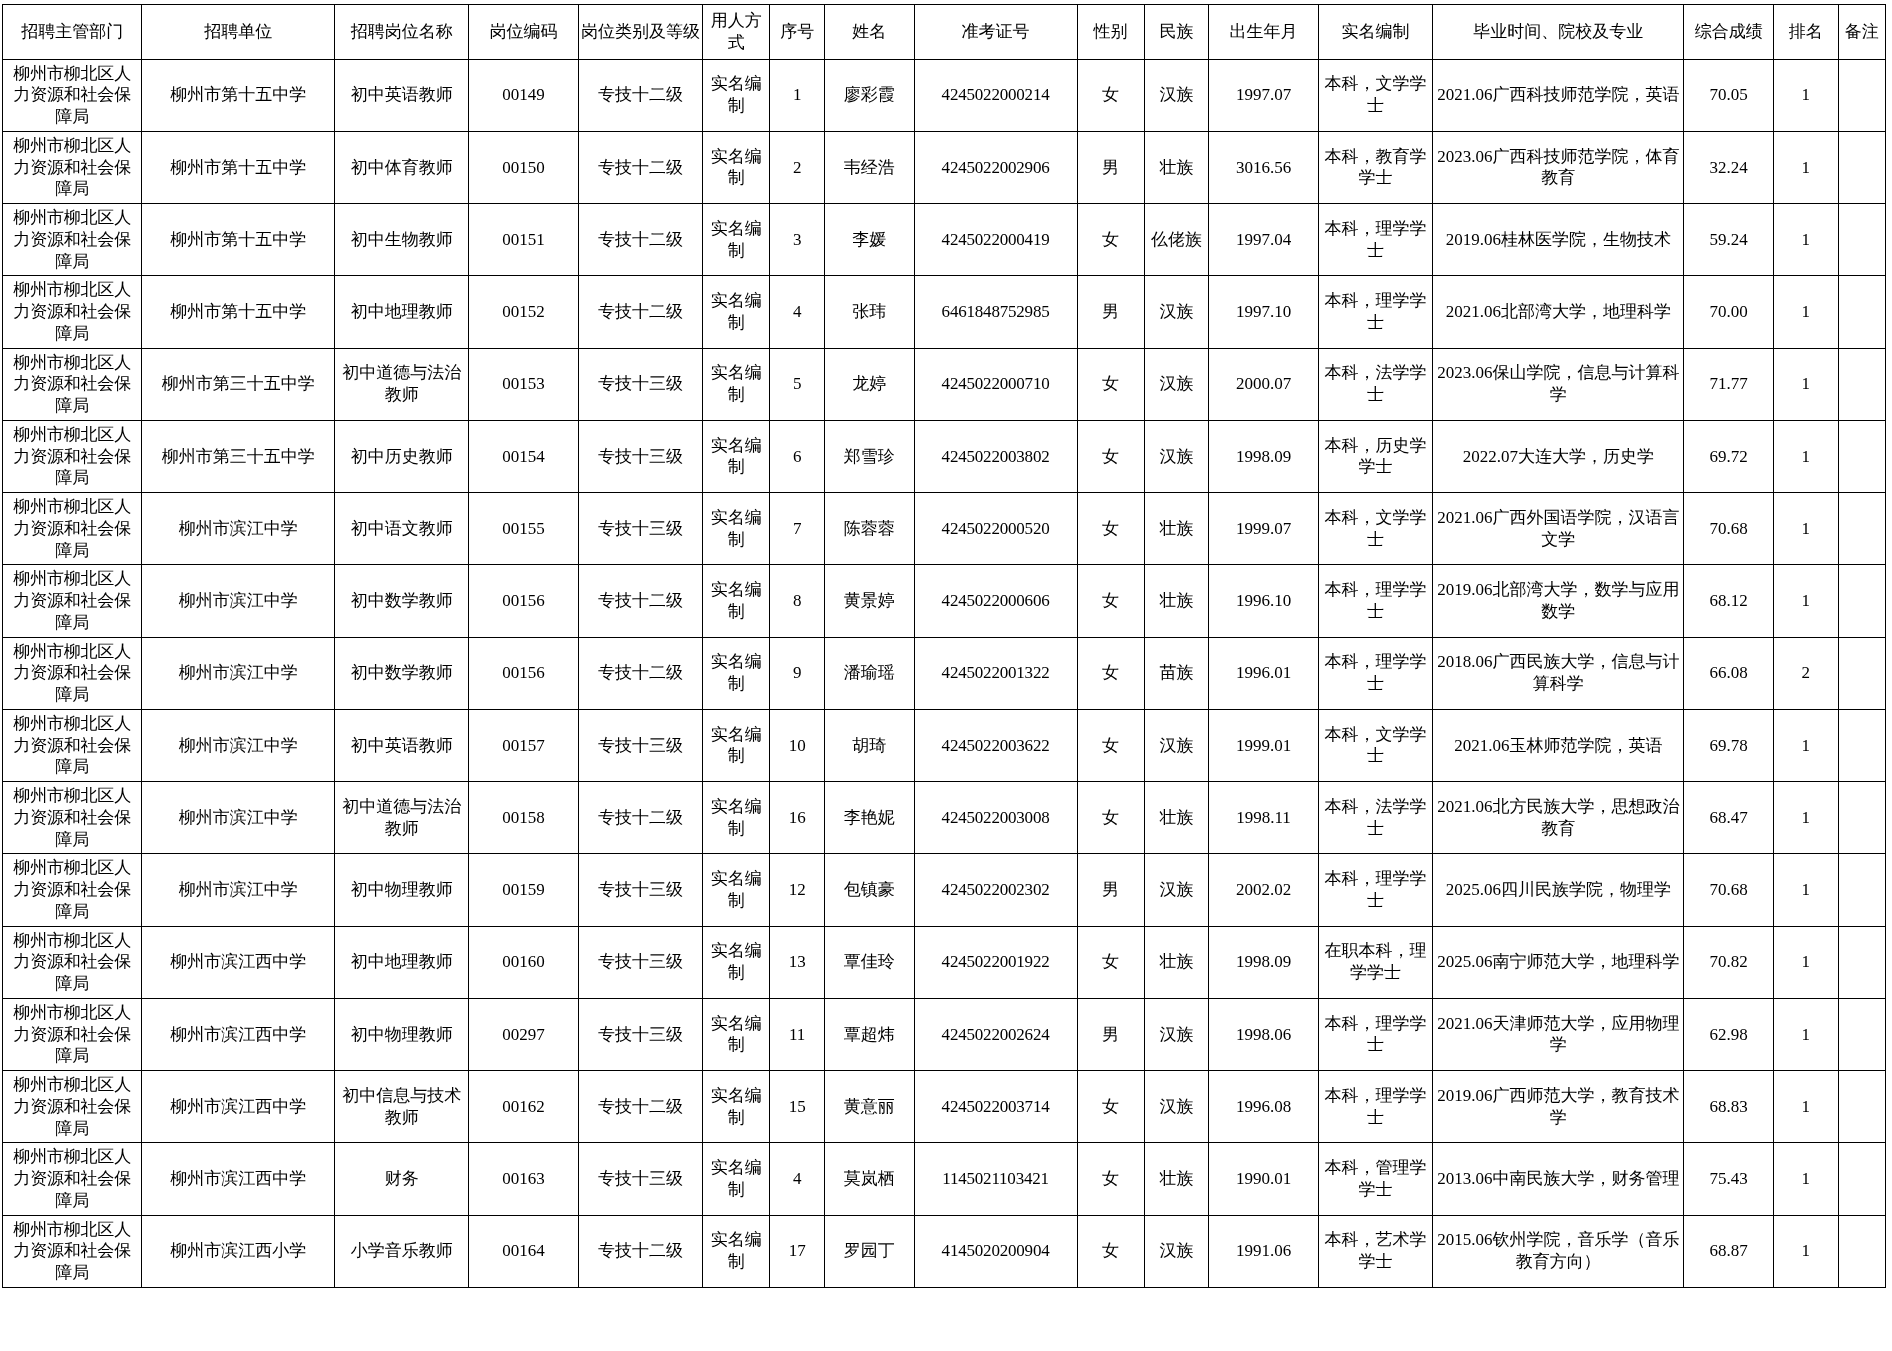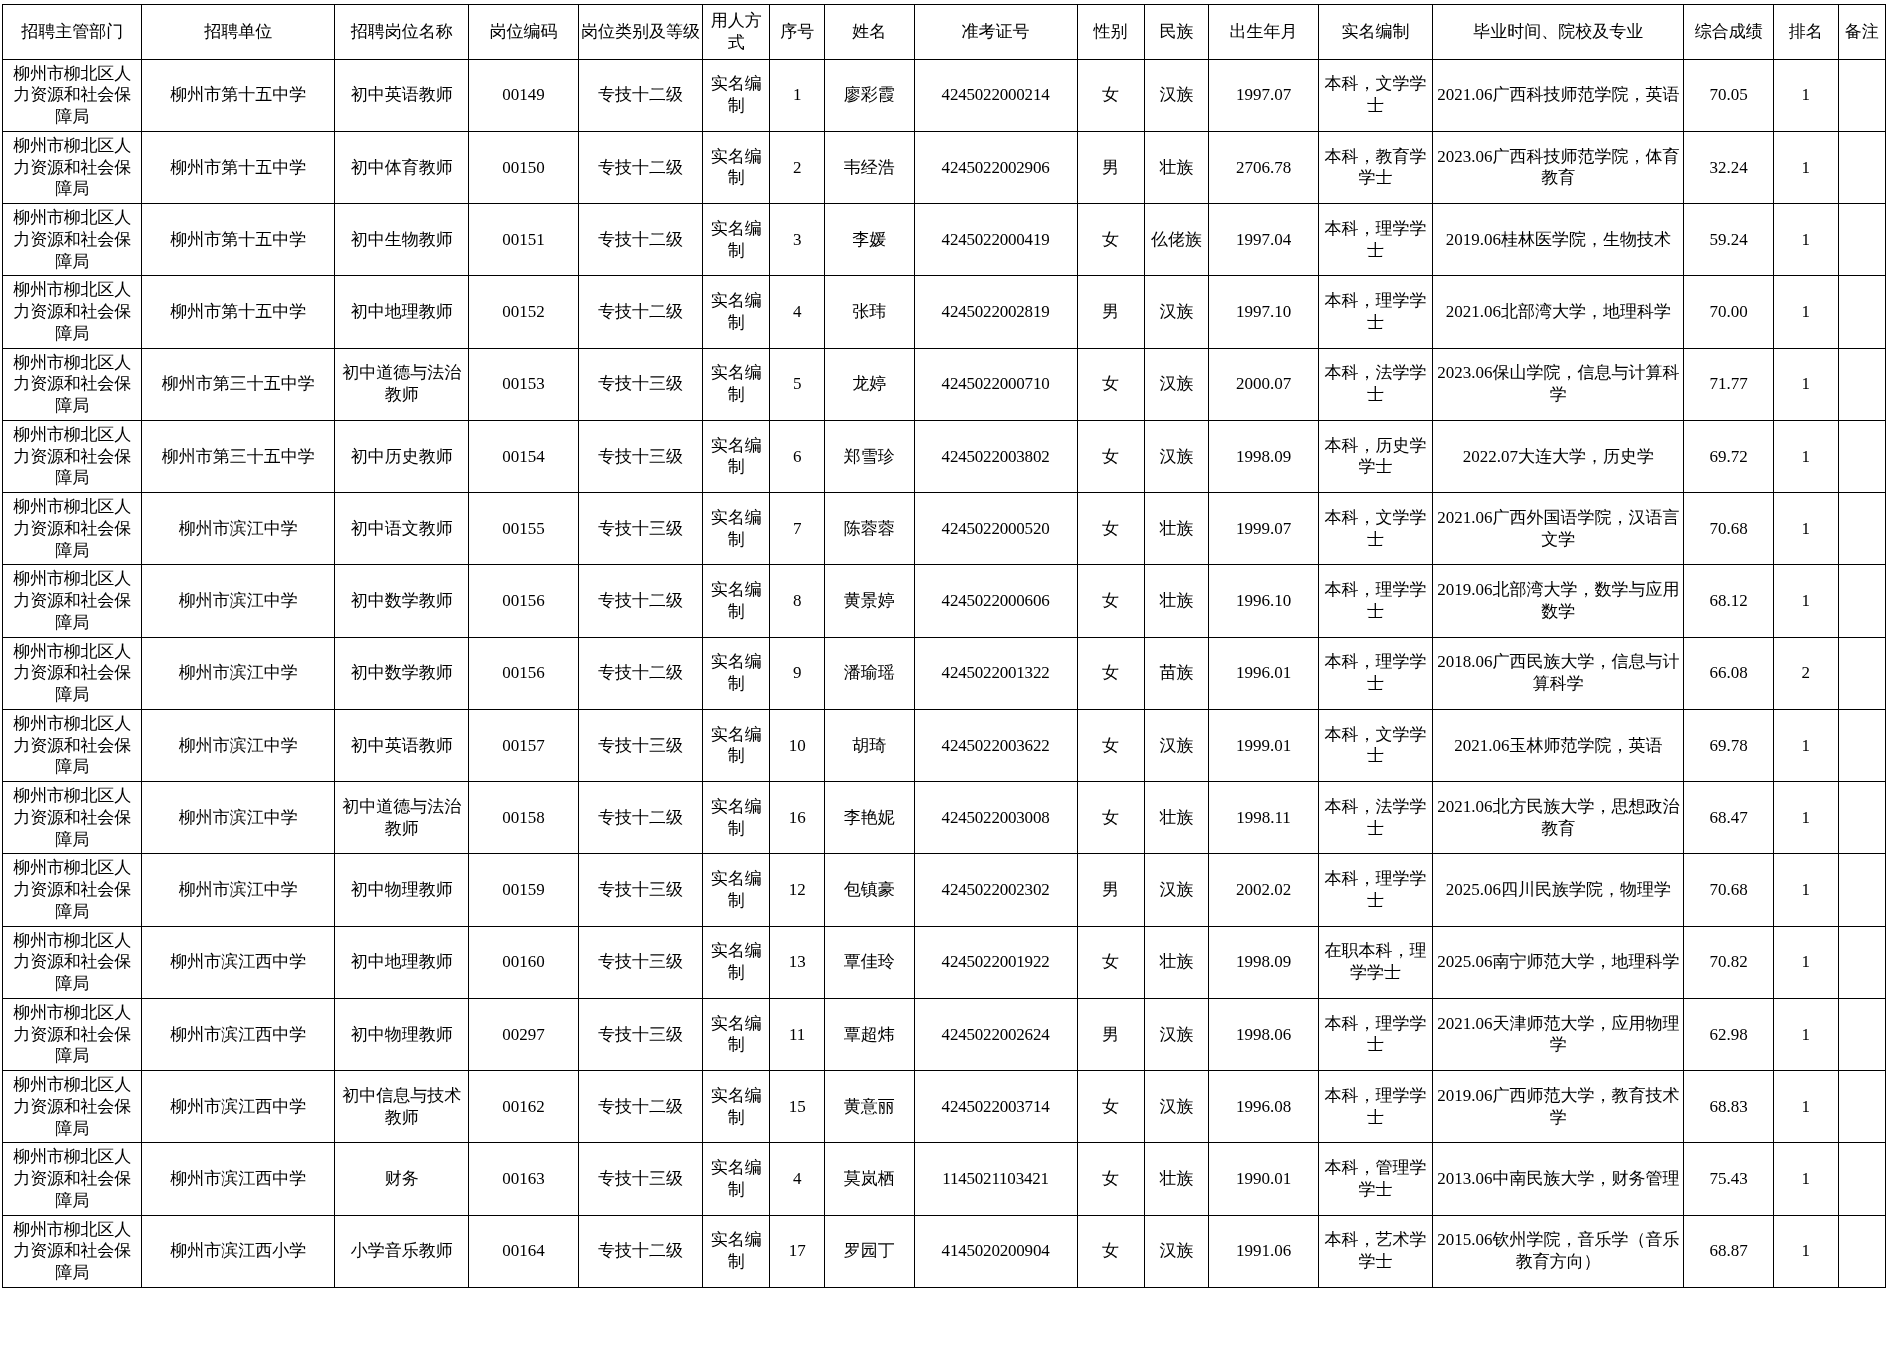--- a/index.html
+++ b/index.html
@@ -133,21 +133,21 @@
           <td>柳州市第十五中学</td>
           <td>初中体育教师</td>
           <td>00150</td>
           <td>专技十二级</td>
           <td class="emp">实名编制</td>
           <td>2</td>
           <td>韦经浩</td>
           <td class="exam">4245022002906</td>
           <td>男</td>
           <td>壮族</td>
-          <td>2706.78</td>
+          <td>3016.56</td>
           <td class="edu">本科，教育学学士</td>
           <td class="school">2023.06广西科技师范学院，体育教育</td>
           <td>32.24</td>
           <td>1</td>
           <td></td>
         </tr>
         <tr>
           <td class="dept">柳州市柳北区人力资源和社会保障局</td>
           <td>柳州市第十五中学</td>
           <td>初中生物教师</td>
@@ -168,21 +168,21 @@
         </tr>
         <tr>
           <td class="dept">柳州市柳北区人力资源和社会保障局</td>
           <td>柳州市第十五中学</td>
           <td>初中地理教师</td>
           <td>00152</td>
           <td>专技十二级</td>
           <td class="emp">实名编制</td>
           <td>4</td>
           <td>张玮</td>
-          <td class="exam">4245022002819</td>
+          <td class="exam">6461848752985</td>
           <td>男</td>
           <td>汉族</td>
           <td>1997.10</td>
           <td class="edu">本科，理学学士</td>
           <td class="school">2021.06北部湾大学，地理科学</td>
           <td>70.00</td>
           <td>1</td>
           <td></td>
         </tr>
         <tr>

